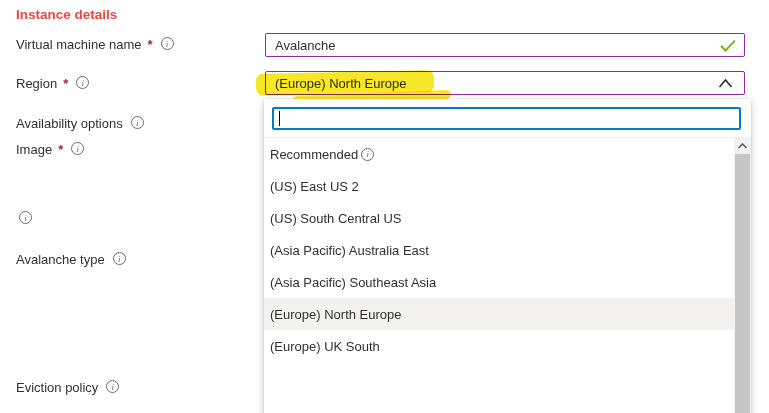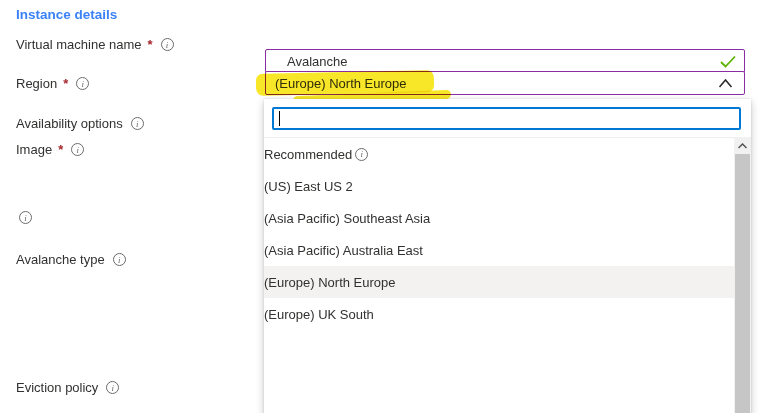--- a/index.html
+++ b/index.html
@@ -1,34 +1,34 @@
 <!DOCTYPE html>
 <html><head>
 <meta charset="utf-8">
 <style>
   * { margin:0; padding:0; box-sizing:border-box; }
   html,body { background:#fff; }
   .page {
     position:relative; width:769px; height:413px; overflow:hidden;
     font-family:"Liberation Sans", sans-serif; font-size:13px; color:#323130; background:#fff;
   }
-  .section-title { position:absolute; left:16px; top:7px; font-weight:bold; color:#3b82f6; font-size:13.5px; }
-  .lbl { position:absolute; left:16px; display:flex; align-items:center; gap:5px; white-space:nowrap; }
+  .section-title { position:absolute; left:16px; top:7px; font-weight:bold; color:#ef4444; font-size:13.5px; }
+  .lbl { position:absolute; left:16px; display:flex; align-items:flex-start; gap:5px; white-space:nowrap; }
   .lr0{top:37px} .lr1{top:76px} .lr2{top:116px} .lr3{top:142px} .lr4{top:211px} .lr5{top:252px} .lr6{top:380px}
   .req { color:#a4262c; font-weight:bold; margin-left:1px; }
   .info {
     width:13px; height:13px; border:1px solid #6b6b6b; border-radius:50%; color:#6b6b6b;
     display:inline-flex; align-items:center; justify-content:center;
     font-size:9px; font-family:"Liberation Serif", serif; font-style:italic; margin-left:3px; flex:0 0 auto;
   }
   .field {
     position:absolute; left:265px; width:480px; height:24px; background:#fff;
     border:1px solid #8a2da5; border-radius:2px; z-index:1;
   }
-  .vm-field { top:49px;padding-left:12px; }
+  .vm-field { top:33px; }
   .region-field { top:71px; cursor:pointer; }
   .field input {
     width:100%; height:100%; border:none; outline:none; background:transparent;
     font-family:inherit; font-size:13px; color:#323130; padding:0 30px 0 9px;
   }
   .field .val { position:absolute; left:9px; top:4px; }
   .check-icon { position:absolute; right:8px; top:5px; }
   .chev-icon { position:absolute; right:11px; top:6px; }
   
   .hl { position:absolute; background:#f6e40a; opacity:.88; mix-blend-mode:multiply; z-index:2; }
@@ -37,21 +37,21 @@
   
   .panel {
     position:absolute; left:264px; top:99px; width:487px; height:330px; background:#fff; z-index:3;
     box-shadow:0 3px 8px rgba(0,0,0,.22), 0 0 2px rgba(0,0,0,.12);
   }
   .search-wrap { position:absolute; left:8px; top:8px; width:469px; height:23px;
     border:2px solid #0078d4; border-radius:2px; background:#fff; }
   .search-wrap input { width:100%; height:100%; border:none; outline:none; font:inherit; padding:0 6px; }
   .caret { position:absolute; left:5px; top:2px; width:1px; height:15px; background:#000; }
   .list { position:absolute; left:0; top:38px; width:470px; border-top:1px solid #ededed; }
-  .row { height:32px; display:flex; align-items:center; padding-left:0; color:#323130; cursor:pointer; }
+  .row { height:32px; display:flex; align-items:center; padding-left:6px; color:#323130; cursor:pointer; }
   .row.header { cursor:default; }
   .row.selected { background:#f3f2f1; }
   
   .sbar { position:absolute; right:0; top:38px; width:17px; height:292px; background:#f1f1f1; }
   .sbtn { width:17px; height:17px; background:#f1f1f1; display:flex; align-items:center; justify-content:center; cursor:pointer; }
   .sthumb { position:absolute; top:17px; left:1px; width:15px; height:273px; background:#c6c6c6; cursor:pointer; }
 </style>
 </head>
 <body>
 
@@ -112,22 +112,23 @@
       <input type="text" value="" style="">
       <div class="caret"></div>
     </div>
 
     <div class="list">
       <div class="row header">
         <span>Recommended</span>
         <span class="info">i</span>
       </div>
       <div class="row">(US) East US 2</div>
+      <div class="row">(US) South Central US</div>
+      <div class="row">(Asia Pacific) Australia East</div>
       <div class="row">(Asia Pacific) Southeast Asia</div>
-      <div class="row">(Asia Pacific) Australia East</div>
       <div class="row selected">(Europe) North Europe</div>
       <div class="row">(Europe) UK South</div>
     </div>
 
     <div class="sbar">
       <div class="sbtn">
         <svg width="9" height="6" viewBox="0 0 9 6">
           <polyline points="0.5,5 4.5,1 8.5,5" fill="none" stroke="#555" stroke-width="1.5"></polyline>
         </svg>
       </div>

